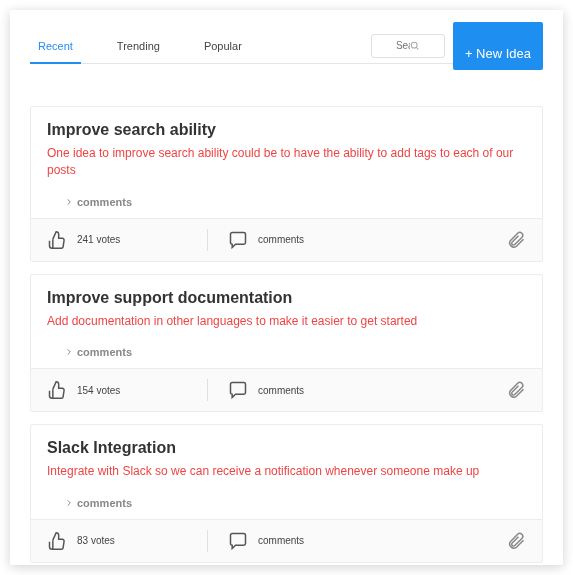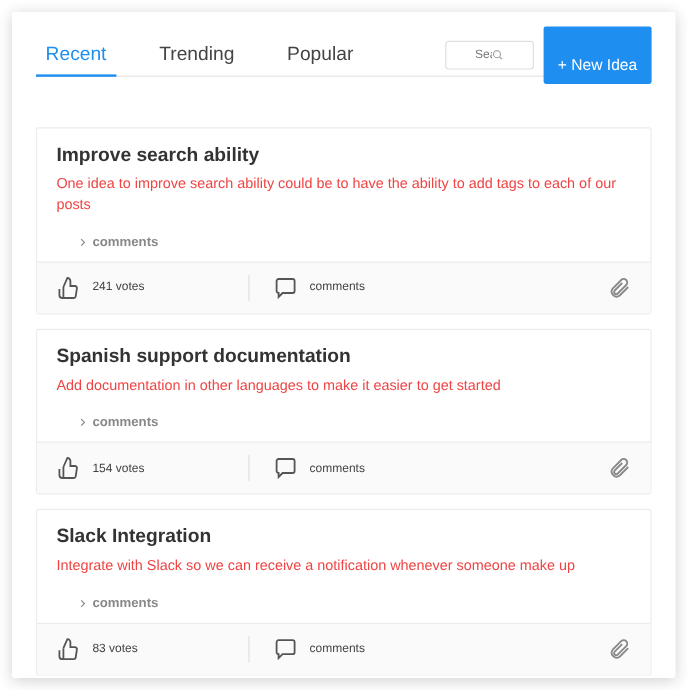--- a/index.html
+++ b/index.html
@@ -27,21 +27,21 @@
       border-bottom: 1px solid #e5e5e5;
       height: 36px;
     }
     .tabs {
       display: flex;
       gap: 28px;
       flex: 1;
       align-self: stretch;
     }
     .tab {
-      font-size: 16px;
+      font-size: 11px;
       color: #444;
       cursor: pointer;
       padding: 0 8px;
       display: flex;
       align-items: center;
       height: 100%;
       position: relative;
     }
     .tab.active {
       color: #1f8ef1;
@@ -214,21 +214,21 @@
             <svg width="20" height="20" viewBox="0 0 24 24" fill="none" stroke="#888" stroke-width="1.8">
                 <path d="M21 11l-8.5 8.5a5 5 0 0 1-7-7L14 4a3.5 3.5 0 0 1 5 5l-8.5 8.5a2 2 0 0 1-3-3L15 7"></path>
               </svg>
           </span>
         </div>
       </div>
     </div>
 
     <div class="idea-card">
       <div class="idea-body">
-        <div class="idea-title">Spanish support documentation</div>
+        <div class="idea-title">Improve support documentation</div>
         <div class="idea-desc">Add documentation in other languages to make it easier to get started</div>
         <div class="idea-comments-toggle">
           <span class="icon">
             <svg width="8" height="8" viewBox="0 0 24 24" fill="none" stroke="#888" stroke-width="3">
                 <polyline points="8 4 16 12 8 20"></polyline>
               </svg>
           </span>
           <span>comments</span>
         </div>
       </div>

